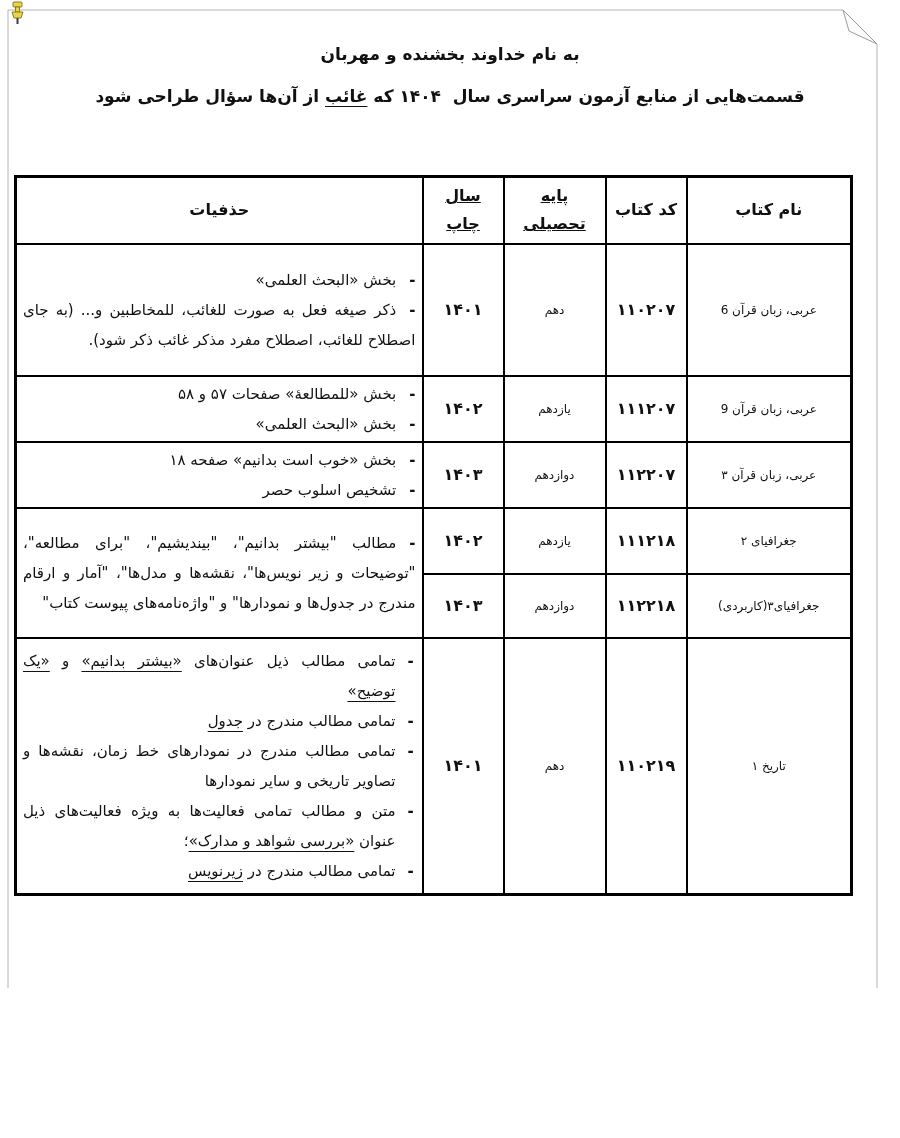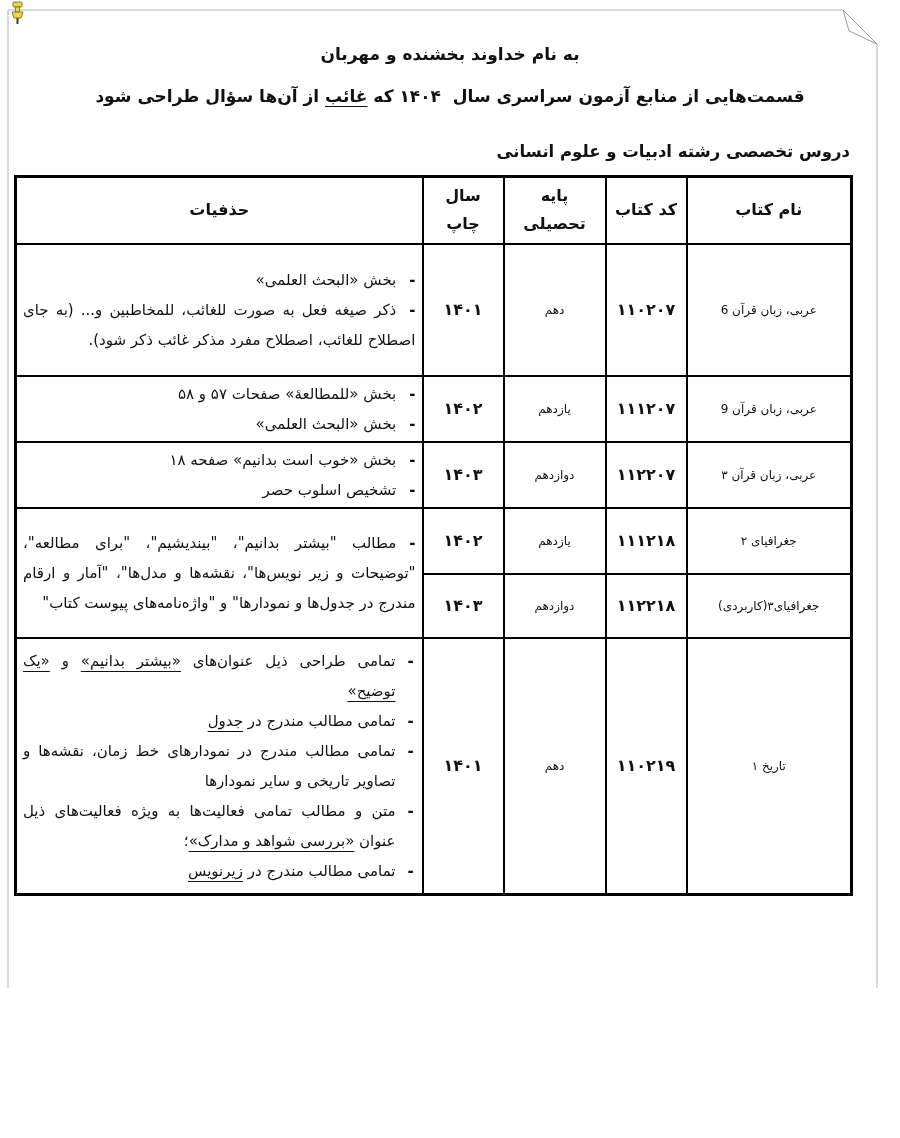--- a/index.html
+++ b/index.html
@@ -27,21 +27,21 @@
     font-size:17px;font-weight:bold;}
   .subtitle .u{text-decoration:underline;text-underline-offset:4px;}
   .section-title{position:absolute;top:142px;right:0;left:0;text-align:right;
     padding-right:50px;font-size:16.5px;font-weight:bold;}
 
   table.omt{position:absolute;top:175px;right:47px;width:836px;
     border-collapse:collapse;table-layout:fixed;border:3px solid var(--table-border);}
   table.omt th,table.omt td{border:2px solid var(--table-border);vertical-align:middle;
     padding:2px 6px;}
   table.omt th{font-size:16px;font-weight:bold;text-align:center;line-height:28px;}
-  th.pre{white-space:pre-line;}
+  th.pre{white-space:pre-line;text-decoration:underline;}
   td.ccell{text-align:center;font-size:12px;}
   td.num{text-align:center;font-size:16px;letter-spacing:1px;font-weight:bold;}
   tr.hrow{height:67px;}
   tr.r1{height:132px;} tr.r2{height:62px;} tr.r3{height:66px;}
   tr.r4{height:66px;} tr.r5{height:64px;} tr.r6{height:257px;}
 
   td.om{padding:6px 14px 6px 10px;font-size:15px;line-height:30px;}
   .u{text-decoration:underline;text-underline-offset:5px;}
   
   .om-inline .bullet{display:block;text-align:justify;text-justify:inter-word;}
@@ -74,21 +74,20 @@
       <rect class="pin-y" x="15.5" y="7" width="4" height="5"></rect>
       <path class="pin-y" d="M12 12 h11 l-2 6 h-7 Z"></path>
       <line class="pin-n" x1="17.5" y1="18" x2="17.5" y2="24"></line>
     </g>
   </svg>
 
   <div class="bismillah">به نام خداوند بخشنده و مهربان</div>
 
   <div class="subtitle"><span>قسمت‌هایی از منابع آزمون سراسری سال&nbsp; ۱۴۰۴ که </span><span class="u">غائب</span><span> از آن‌ها سؤال طراحی شود</span></div>
 
-  <div class="section-title">دروس تخصصی رشته ادبیات و علوم انسانی</div>
 
   <table class="omt">
     <colgroup>
       <col style="width:165px">
         <col style="width:81px">
         <col style="width:102px">
       <col style="width:81px">
         <col style="width:407px">
     </colgroup>
     <thead>
@@ -149,21 +148,21 @@
         <td class="num">۱۴۰۳</td>
       </tr>
       <tr class="r6">
         <td class="ccell">تاریخ ۱</td>
         <td class="num">۱۱۰۲۱۹</td>
         <td class="ccell">دهم</td>
         <td class="num">۱۴۰۱</td>
         <td class="om om-hang">
             <div class="bullet">
               <span class="dash">-</span>
-              <span class="btxt"><span>تمامی طراحی ذیل عنوان‌های </span><span class="u">«بیشتر بدانیم»</span><span> و </span><span class="u">«یک توضیح»</span></span>
+              <span class="btxt"><span>تمامی مطالب ذیل عنوان‌های </span><span class="u">«بیشتر بدانیم»</span><span> و </span><span class="u">«یک توضیح»</span></span>
             </div>
             <div class="bullet">
               <span class="dash">-</span>
               <span class="btxt"><span>تمامی مطالب مندرج در </span><span class="u">جدول</span></span>
             </div>
             <div class="bullet">
               <span class="dash">-</span>
               <span class="btxt"><span>تمامی مطالب مندرج در نمودارهای خط زمان، نقشه‌ها و تصاویر تاریخی و سایر نمودارها</span></span>
             </div>
             <div class="bullet">

